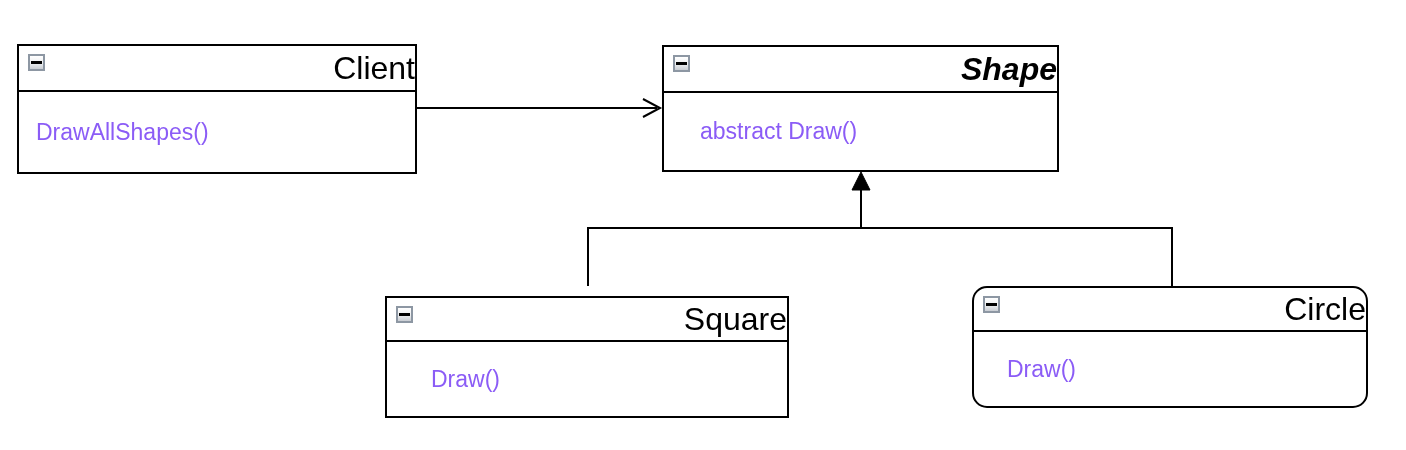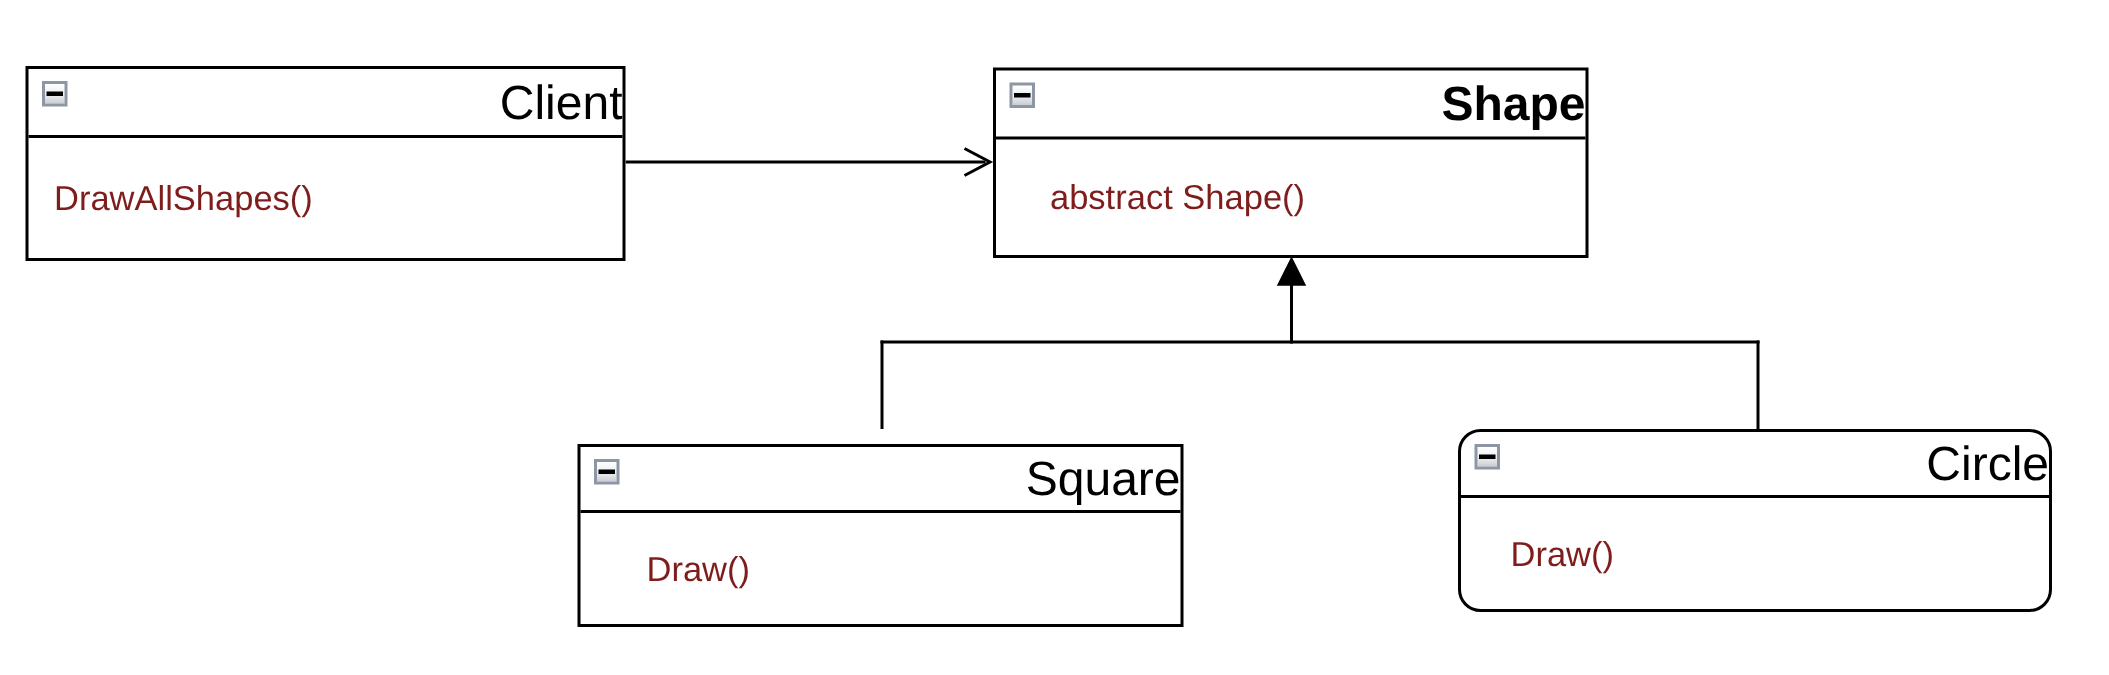--- a/index.html
+++ b/index.html
@@ -34,20 +34,21 @@
     border-bottom: 2px solid #000000;
     display: flex;
     align-items: center;
     justify-content: flex-end;
     font-size: 32px;
     color: #000000;
     flex: 0 0 auto;
   }
   .class-title.abstract .title-text {
     font-weight: bold;
+    font-style: italic;
     margin-left: 32px;
   }
   .collapse-btn {
     position: absolute;
     left: 9px;
     top: 8px;
     width: 17px;
     height: 17px;
     box-sizing: border-box;
     border: 2px solid #8d97a3;
@@ -61,21 +62,21 @@
     display: block;
     width: 11px;
     height: 3px;
     background: #000000;
   }
   .class-body {
     flex: 1 1 auto;
     display: flex;
     align-items: center;
     font-size: 23px;
-    color: #7f1d1d;
+    color: #8b5cf6;
   }
   
   #box-client { left: 17px;  top: 44px;  width: 400px; height: 130px; }
   #box-client .class-title { height: 44px; }
   #box-client .class-body  { padding-left: 17px; }
 
   #box-shape  { left: 662px; top: 45px;  width: 397px; height: 127px; }
   #box-shape .class-title { height: 44px; }
   #box-shape .class-body  { padding-left: 36px; }
 
@@ -121,21 +122,21 @@
   </div>
 
   <div class="class-box" id="box-shape">
     <div class="class-title abstract">
       <span class="collapse-btn">
         <span class="minus-glyph"></span>
       </span>
       <span class="title-text">Shape</span>
     </div>
     <div class="class-body">
-      <span class="member">abstract Shape()</span>
+      <span class="member">abstract Draw()</span>
     </div>
   </div>
 
   <div class="class-box" id="box-square">
     <div class="class-title">
       <span class="collapse-btn">
         <span class="minus-glyph"></span>
       </span>
       <span class="title-text">Square</span>
     </div>

